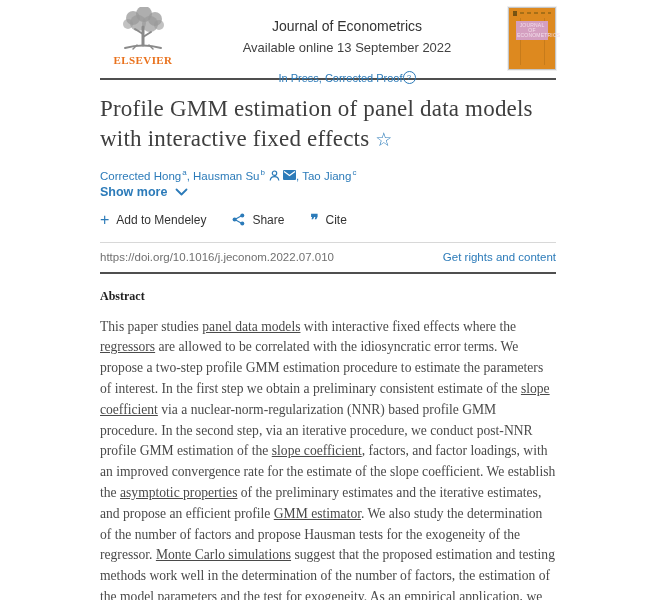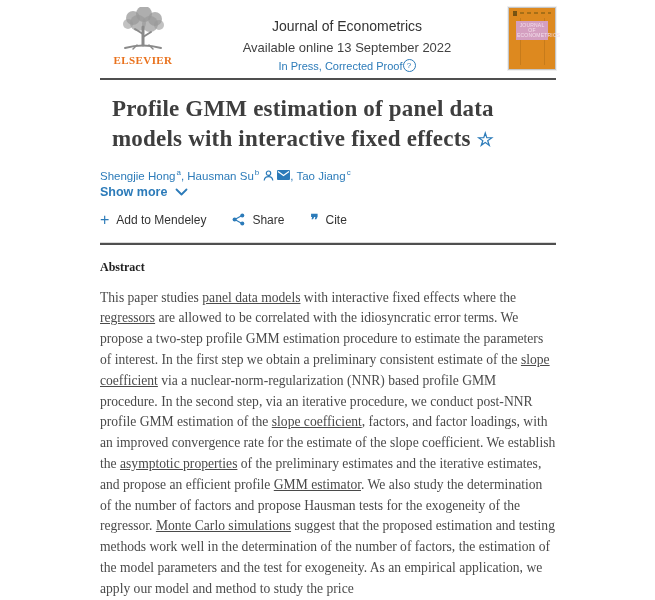--- a/index.html
+++ b/index.html
@@ -12,21 +12,21 @@
   
   .banner{display:flex;align-items:flex-start;padding-top:7px;height:71px;}
   .els{width:86px;text-align:center;cursor:pointer;flex:0 0 auto;}
   .els-word{
     font-family:"Liberation Serif",serif;font-size:11px;font-weight:700;
     color:var(--elsevier_orange);letter-spacing:.4px;margin-top:1px;
   }
   .banner-center{flex:1;text-align:center;padding-top:11px;}
   .journal-title{font-size:14px;color:#333;cursor:pointer;}
   .avail{font-size:13px;color:#424242;margin-top:6px;}
-  .inpress{font-size:11px;color:var(--link_blue);margin-top:4px;cursor:pointer;
+  .inpress{font-size:11px;color:var(--link_blue);margin-top:16px;cursor:pointer;
            display:inline-flex;align-items:center;gap:0;}
   .q-icon{
     display:inline-block;width:11px;height:11px;line-height:11px;border:1px solid var(--link_blue);
     border-radius:50%;font-size:8px;text-align:center;color:var(--link_blue);
   }
   .cover{
     flex:0 0 auto;width:46px;height:61px;background:var(--cover_orange);
     border:1px solid #c6c6c6;box-shadow:0 0 0 1px #f0f0f0;position:relative;
     margin-top:0;cursor:pointer;
   }
@@ -40,21 +40,21 @@
   }
   .cover-col{position:absolute;top:10px;bottom:4px;width:1px;background:rgba(0,0,0,.10);}
   .cover-col.c1{left:11px;} .cover-col.c2{right:10px;}
 
   hr{margin:0;border:none;}
   hr.rule-dark{border-top:2px solid var(--rule_dark);}
   hr.rule-light{border-top:1px solid var(--rule_light);}
 
   
   h1.article-title{
-    margin:14px 12px 0;font-family:"Liberation Serif",serif;font-weight:700;
+    margin:14px 0 0;font-family:"Liberation Serif",serif;font-weight:400;
     font-size:23px;line-height:1.3;color:#3e3e3e;letter-spacing:.2px;
   }
   .star{color:var(--link_blue);font-size:19px;cursor:pointer;}
   .authors{margin-top:14px;font-size:11.5px;color:var(--link_blue);}
   .author{cursor:pointer;}
   .author sup{font-size:8px;margin-left:1px;}
   .author-icons{display:inline-flex;align-items:center;gap:3px;margin-left:4px;vertical-align:-1px;}
 
   .showmore{
     display:inline-flex;align-items:center;gap:8px;
@@ -136,21 +136,21 @@
       <div class="cover-label">
         <div>JOURNAL OF</div>
         <div>ECONOMETRICS</div>
       </div>
     </div>
   </div>
   <hr class="rule-dark">
 
   <h1 class="article-title"><span>Profile GMM estimation of panel data models with interactive fixed effects</span> <span class="star">☆</span></h1>
 
-  <div class="authors"><span class="author"><span>Shengjie Hong</span><sup>a</sup></span><span>, </span><span class="author"><span>Hausman Su</span><sup>b</sup></span><span class="author-icons">
+  <div class="authors"><span class="author"><span>Corrected Hong</span><sup>a</sup></span><span>, </span><span class="author"><span>Hausman Su</span><sup>b</sup></span><span class="author-icons">
         <span class="inline-svg">
           <svg width="11" height="11" viewBox="0 0 11 11">
             <circle cx="5.5" cy="3.2" r="2.2" fill="none" stroke="#2c7bb9" stroke-width="1.2"></circle>
             <path d="M1.2 10.5 Q1.6 6.6 5.5 6.6 Q9.4 6.6 9.8 10.5" fill="none" stroke="#2c7bb9" stroke-width="1.2"></path>
           </svg>
         </span>
         <span class="inline-svg">
           <svg width="13" height="10" viewBox="0 0 13 10">
             <rect x="0" y="0" width="13" height="10" rx="1" fill="#2c7bb9"></rect>
             <path d="M1 1.5 L6.5 5.5 L12 1.5" fill="none" stroke="#fff" stroke-width="1.2"></path>
@@ -189,18 +189,22 @@
       </span>
       <span>Share</span>
     </button>
     <button class="action">
       <span class="cite-glyph">❞</span>
       <span>Cite</span>
     </button>
   </div>
 
   <hr class="rule-light pre-doi">
+  <div class="doi-row">
+    <span class="doi-link">https://doi.org/10.1016/j.jeconom.2022.07.010</span>
+    <span class="rights-link">Get rights and content</span>
+  </div>
   <hr class="rule-dark">
 
   <h2 class="abstract-heading">Abstract</h2>
   <p class="abstract-body" id="abstract-text"><span>This paper studies </span><span class="topic-link">panel data models</span><span> with interactive fixed effects where the </span><span class="topic-link">regressors</span><span> are allowed to be correlated with the idiosyncratic error terms. We propose a two-step profile GMM estimation procedure to estimate the parameters of interest. In the first step we obtain a preliminary consistent estimate of the </span><span class="topic-link">slope coefficient</span><span> via a nuclear-norm-regularization (NNR) based profile GMM procedure. In the second step, via an iterative procedure, we conduct post-NNR profile GMM estimation of the </span><span class="topic-link">slope coefficient</span><span>, factors, and factor loadings, with an improved convergence rate for the estimate of the slope coefficient. We establish the </span><span class="topic-link">asymptotic properties</span><span> of the preliminary estimates and the iterative estimates, and propose an efficient profile </span><span class="topic-link">GMM estimator</span><span>. We also study the determination of the number of factors and propose Hausman tests for the exogeneity of the regressor. </span><span class="topic-link">Monte Carlo simulations</span><span> suggest that the proposed estimation and testing methods work well in the determination of the number of factors, the estimation of the model parameters and the test for exogeneity. As an empirical application, we apply our model and method to study the price </span></p>
 
 </div>
 
 </body></html>

